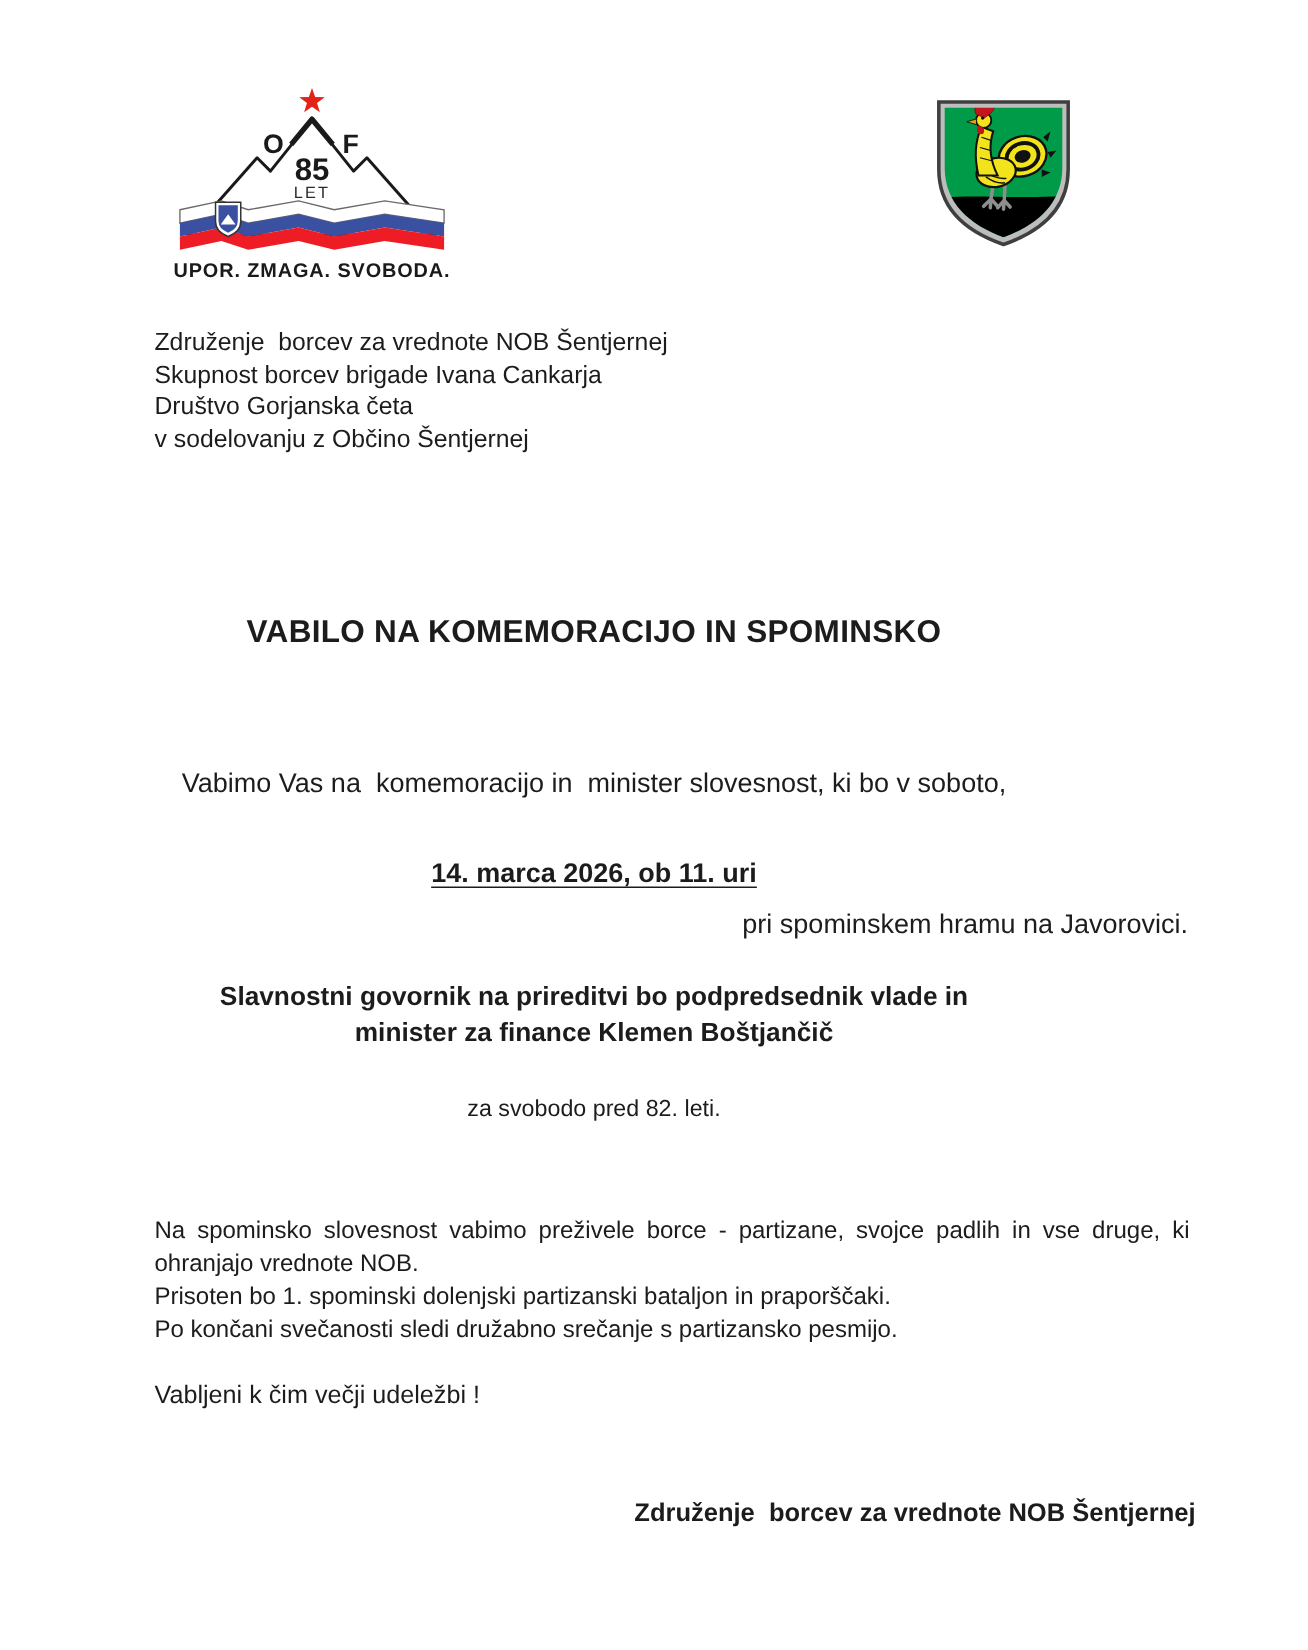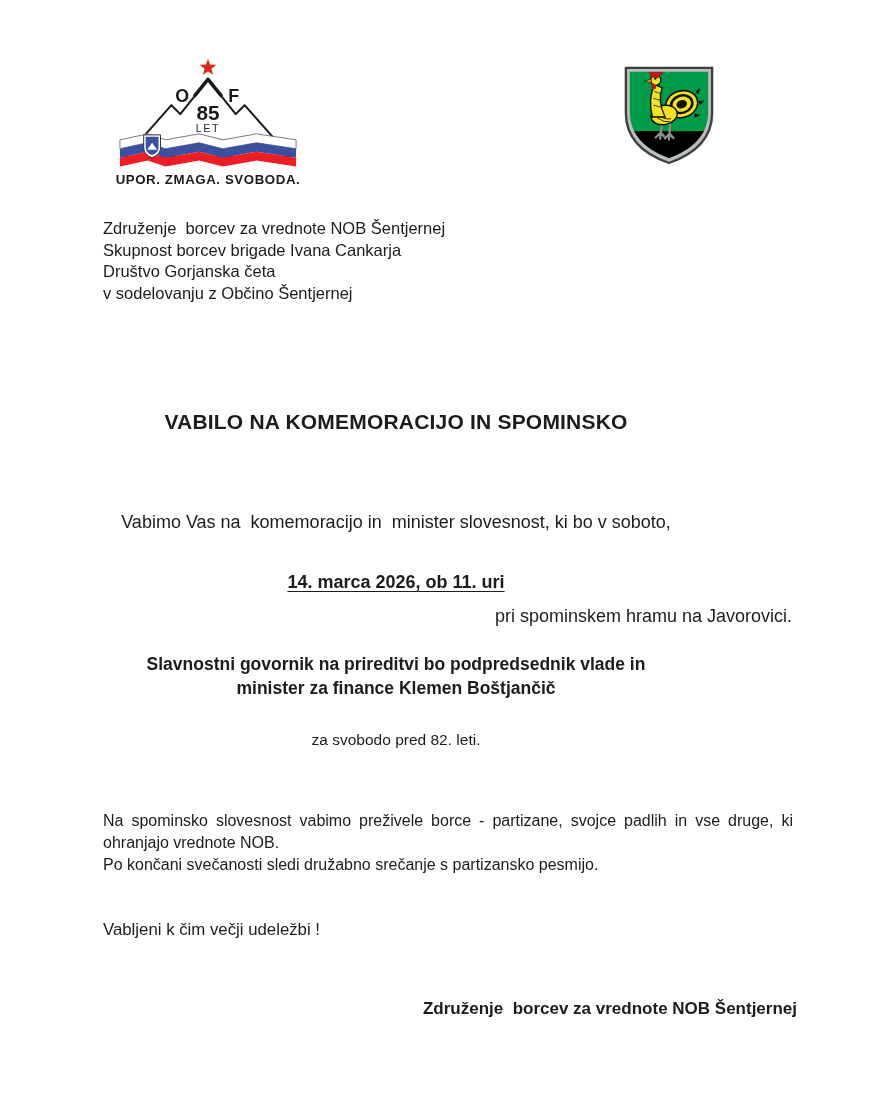--- a/index.html
+++ b/index.html
@@ -147,20 +147,21 @@
     <div>Slavnostni govornik na prireditvi bo podpredsednik vlade in</div>
     <div>minister za finance Klemen Boštjančič</div>
   </div>
 
   <div class="abs center tribute-block">
     <div class="pre">za svobodo pred 82. leti.</div>
   </div>
 
   <div class="abs details-block">
     <div class="details-justify">Na spominsko slovesnost vabimo preživele borce - partizane, svojce padlih in vse druge, ki ohranjajo vrednote NOB.</div>
+    <div>Prisoten bo 1. spominski dolenjski partizanski bataljon in praporščaki.</div>
     <div>Po končani svečanosti sledi družabno srečanje s partizansko pesmijo.</div>
   </div>
 
   <div class="abs invite-line">Vabljeni k čim večji udeležbi !</div>
 
   <div class="abs footer-line pre">Združenje  borcev za vrednote NOB Šentjernej</div>
 
 </div>
 
 </body></html>

